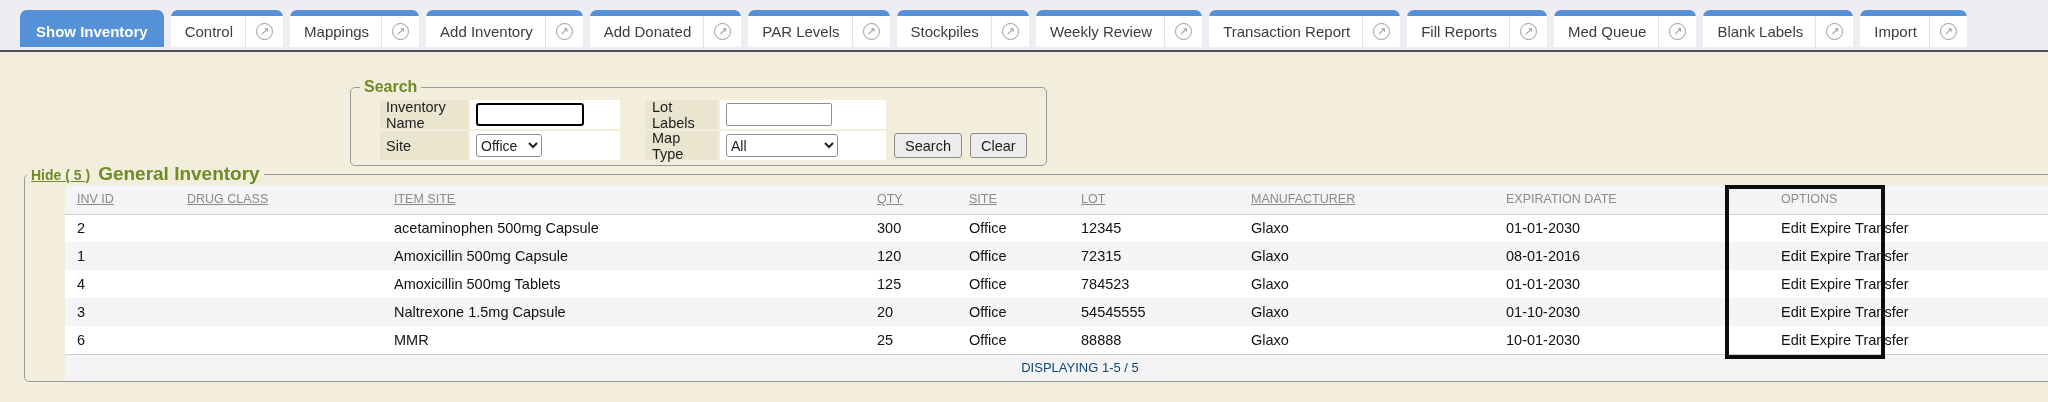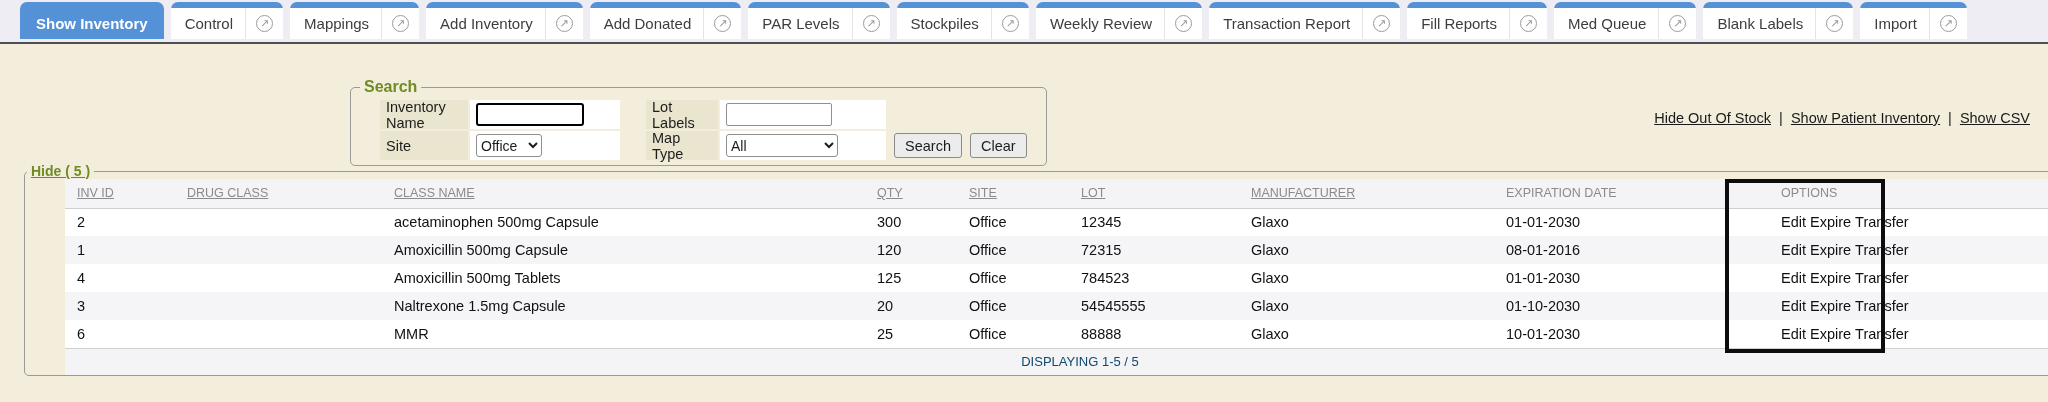--- a/index.html
+++ b/index.html
@@ -1,21 +1,21 @@
 <!DOCTYPE html>
 <html><head>
 <meta charset="utf-8">
 <style>
   * { box-sizing: border-box; margin: 0; padding: 0; }
   html,body { width:2048px; }
   body { font-family: "Liberation Sans", "DejaVu Sans", sans-serif; }
   .page { position:relative; width:2048px; height:402px; background:#f3eedc; overflow:hidden; }
 
   
-  .tabbar { position:relative; width:100%; height:44px; background:#ededf3;
+  .tabbar { position:relative; width:100%; height:52px; background:#ededf3;
             border-bottom:2px solid #4d4d52; display:flex; align-items:flex-end;
             padding:0 0 3px 20px; gap:7px; }
   .tab { background:#5591d6; border-radius:7px 7px 0 0; padding-top:6px; height:37px;
          cursor:pointer; flex:0 0 auto; }
   .tab-body { background:#ffffff; height:31px; display:flex; align-items:center;
               font-size:15px; color:#3d3d3d; padding:0 0 0 14px; }
   .tab.active { height:37px; }
   .tab.active .tab-body { background:transparent; color:#ffffff; font-weight:bold; padding:0 16px; }
   .tab-label { white-space:nowrap; }
   .tab-iconseg { border-left:1px solid #e3e3e3; margin-left:12px; padding:0 10px;
@@ -205,51 +205,45 @@
           <option>All</option>
         </select>
       </div>
       <div class="fcell">
         <button class="btn">Search</button>
         <button class="btn">Clear</button>
       </div>
     </div>
   </fieldset>
 
-  <div class="toplinks">
-    <a>Hide Out Of Stock</a>
-    <span class="sep">|</span>
-    <a>Show Patient Inventory</a>
-    <span class="sep">|</span>
-    <a>Show CSV</a>
-  </div>
 
   <fieldset class="inv-fs">
     <legend>
       <span class="hide-link">Hide ( 5 )</span>
+      <span class="inv-title">General Inventory</span>
     </legend>
     <div class="table-wrap">
       <table>
         <colgroup>
           <col class="c0">
             <col class="c1">
             <col class="c2">
             <col class="c3">
             <col class="c4">
           <col class="c5">
             <col class="c6">
             <col class="c7">
             <col class="c8">
             <col>
         </colgroup>
         <thead>
             <tr id="head-row">
               <td><span class="sortable">INV ID</span></td>
               <td><span class="sortable">DRUG CLASS</span></td>
-              <td><span class="sortable">CLASS NAME</span></td>
+              <td><span class="sortable">ITEM SITE</span></td>
               <td><span class="sortable">QTY</span></td>
               <td><span class="sortable">SITE</span></td>
               <td><span class="sortable">LOT</span></td>
               <td><span class="sortable">MANUFACTURER</span></td>
               <td><span class="">EXPIRATION DATE</span></td>
               <td><span class="">OPTIONS</span></td>
               <td></td>
             </tr>
           </thead>
         <tbody id="body-rows">

